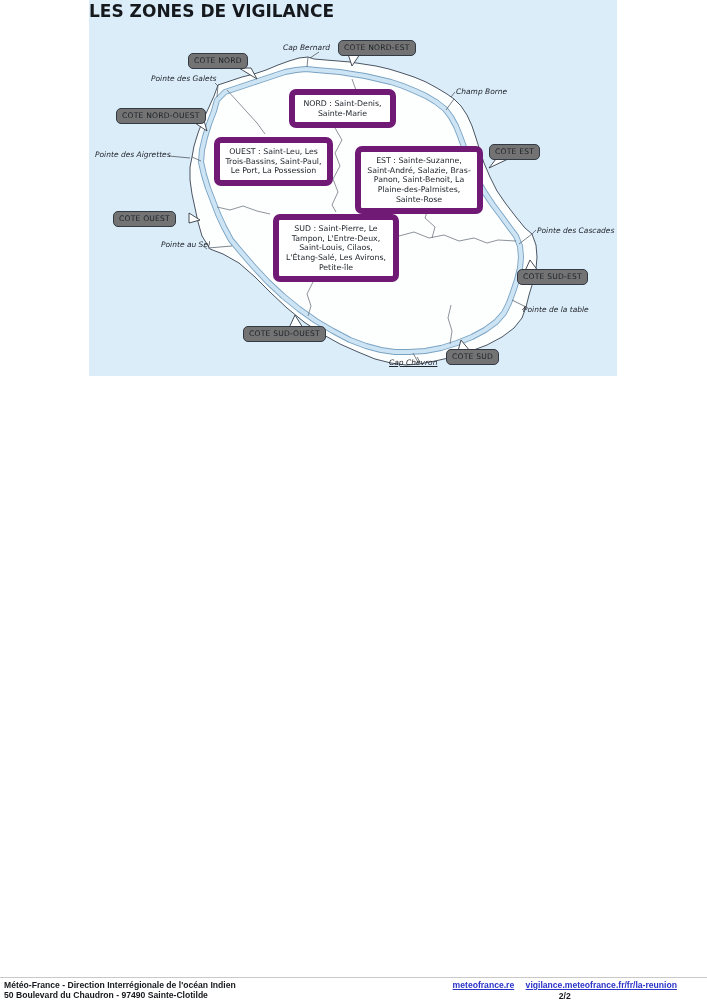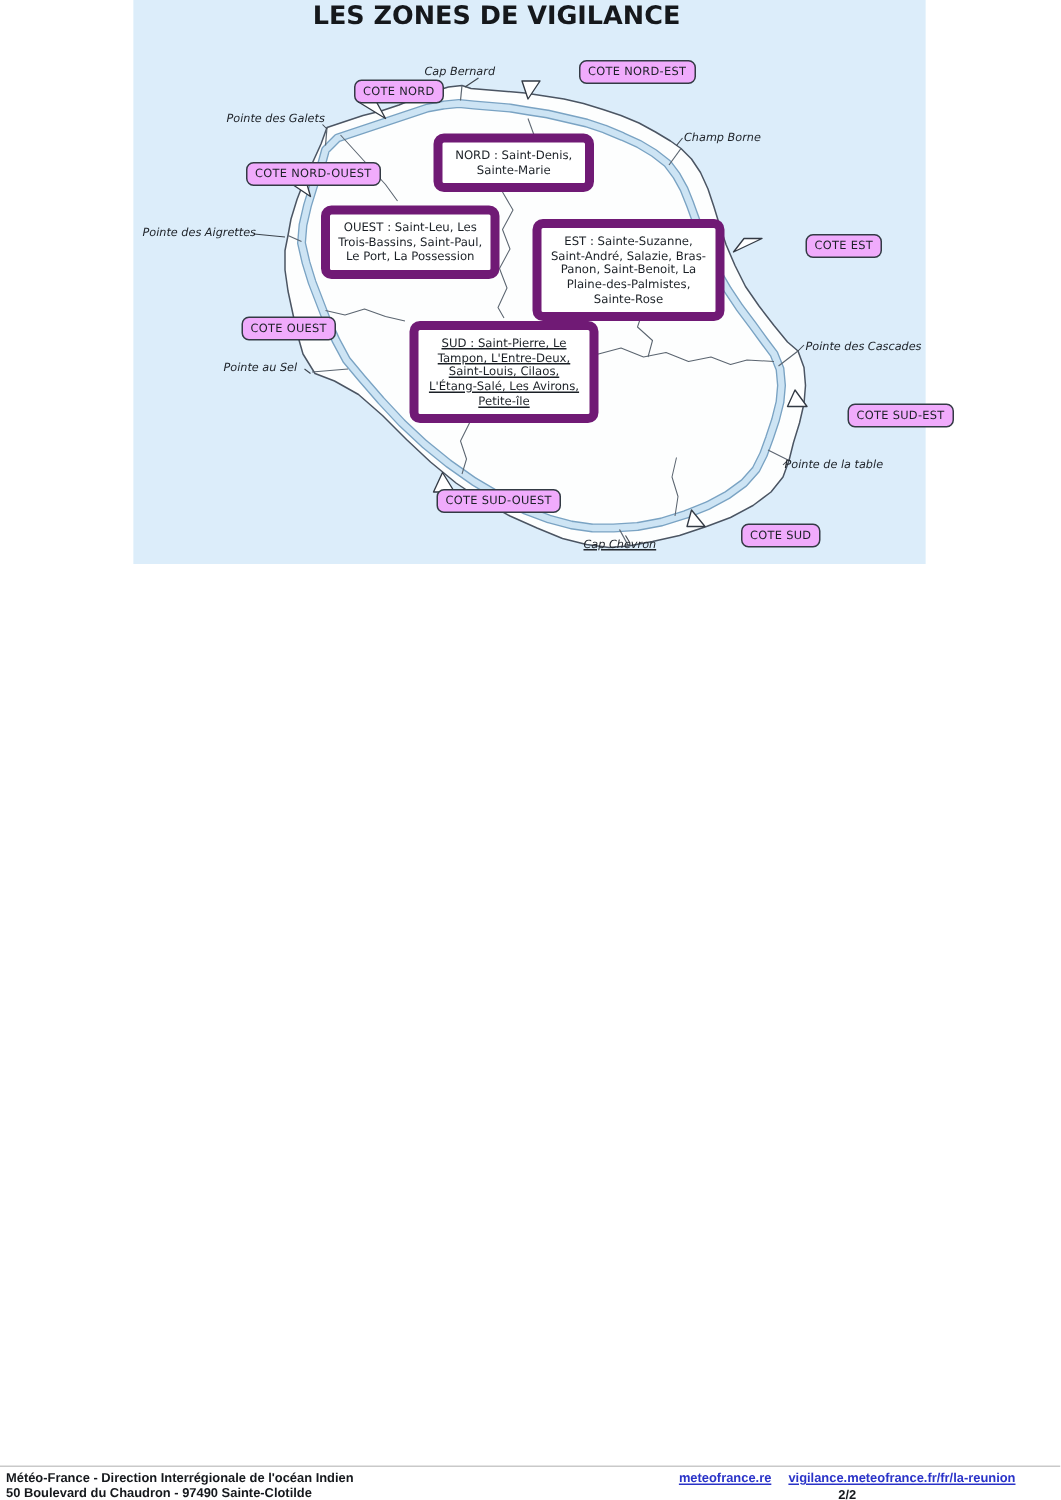--- a/index.html
+++ b/index.html
@@ -2,56 +2,56 @@
 <html><head>
 <meta charset="utf-8">
 <style>
   html,body{margin:0;padding:0;}
   body{width:707px;height:1000px;position:relative;background:#ffffff;
        font-family:"DejaVu Sans","Liberation Sans",sans-serif;overflow:hidden;}
 
   
   .map{position:absolute;left:89px;top:0;width:528px;height:376px;background:#dcedfa;}
   .map svg{position:absolute;left:0;top:0;}
-  .map-title{position:absolute;left:0;top:1px;width:484px;text-align:center;
+  .map-title{position:absolute;left:0;top:1px;width:484px;
              font-size:17px;font-weight:bold;color:#15181c;letter-spacing:0px;}
 
   
-  .cote{position:absolute;background:#f0abfc;border:1px solid #333a44;border-radius:5px;
+  .cote{position:absolute;background:#737373;border:1px solid #333a44;border-radius:5px;
         font-size:7.6px;color:#1b2026;padding:3px 5px;white-space:nowrap;
-        letter-spacing:.2px;line-height:1;z-index:3;margin-left:48px;}
+        letter-spacing:.2px;line-height:1;z-index:3;}
   
   .zone{position:absolute;background:#ffffff;border:6px solid #701a75;border-radius:7px;
         font-size:7.8px;color:#1b2026;text-align:center;padding:4px 3px;
         line-height:1.24;z-index:3;}
   
   .lmk{position:absolute;font-size:7.5px;font-style:italic;color:#20252b;
        white-space:nowrap;z-index:2;}
 
   #cote-nord{left:99px;top:53px;}
   #cote-nord-est{left:249px;top:40px;}
   #cote-nord-ouest{left:27px;top:108px;}
-  #cote-est{left:400px;top:156px;}
+  #cote-est{left:400px;top:144px;}
   #cote-ouest{left:24px;top:211px;}
   #cote-sud-est{left:428px;top:269px;}
   #cote-sud-ouest{left:154px;top:326px;}
   #cote-sud{left:357px;top:349px;}
 
   #zone-nord{left:200px;top:89px;width:89px;}
   #zone-ouest{left:125px;top:137px;width:101px;}
   #zone-est{left:266px;top:146px;width:110px;}
-  #zone-sud{left:184px;top:214px;width:108px;text-decoration:underline;}
+  #zone-sud{left:184px;top:214px;width:108px;}
   #zone-sud-est{left:298px;top:276px;width:106px;}
 
   #lmk-cap-bernard{left:194px;top:43px;}
   #lmk-pointe-des-galets{left:62px;top:74px;}
   #lmk-champ-borne{left:367px;top:87px;}
   #lmk-pointe-des-aigrettes{left:6px;top:150px;}
   #lmk-pointe-des-cascades{left:448px;top:226px;}
-  #lmk-pointe-au-sel{left:60px;top:240px;}
+  #lmk-pointe-au-sel{left:72px;top:240px;}
   #lmk-pointe-de-la-table{left:434px;top:305px;}
   #lmk-cap-chevron{left:300px;top:358px;text-decoration:underline;}
 
   
   .footer-rule{position:absolute;left:0;top:977px;width:707px;border-top:1px solid #c9c9c9;}
   .footer-left{position:absolute;left:4px;top:980px;font-family:"Liberation Sans",sans-serif;
                font-size:8.6px;font-weight:bold;color:#15181c;line-height:1.22;}
   .footer-right{position:absolute;right:30px;top:980px;text-align:center;
                 font-family:"Liberation Sans",sans-serif;font-size:8.6px;font-weight:bold;}
   .footer-right a{color:#2a33c8;text-decoration:underline;}

